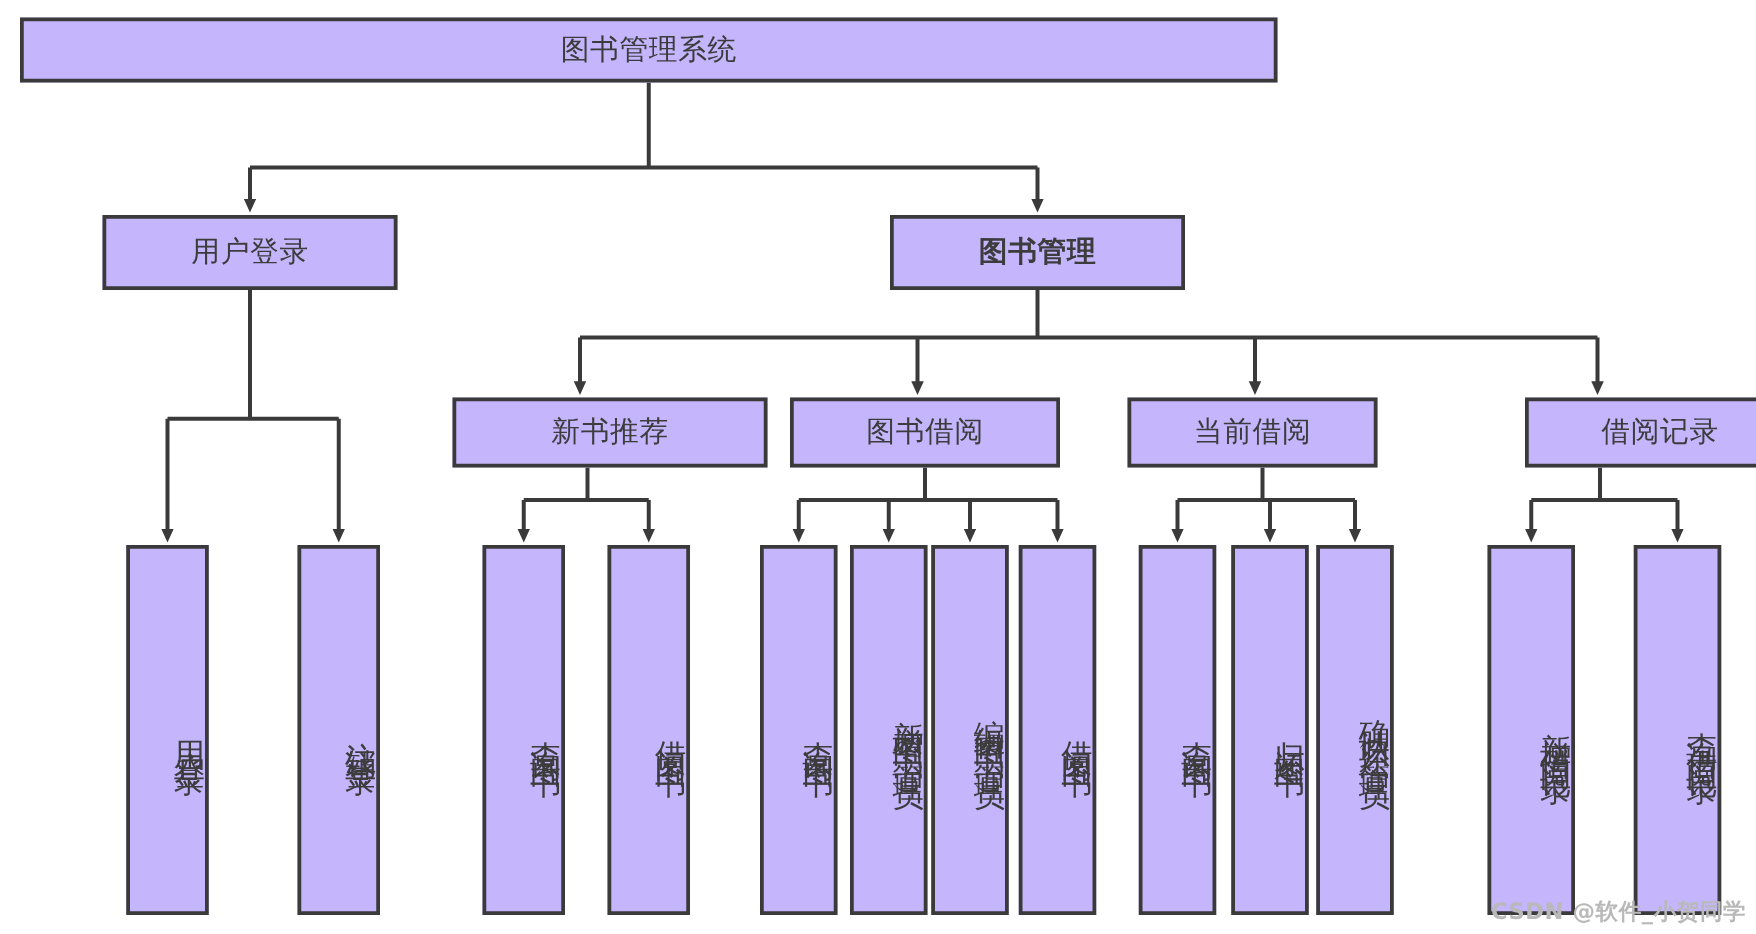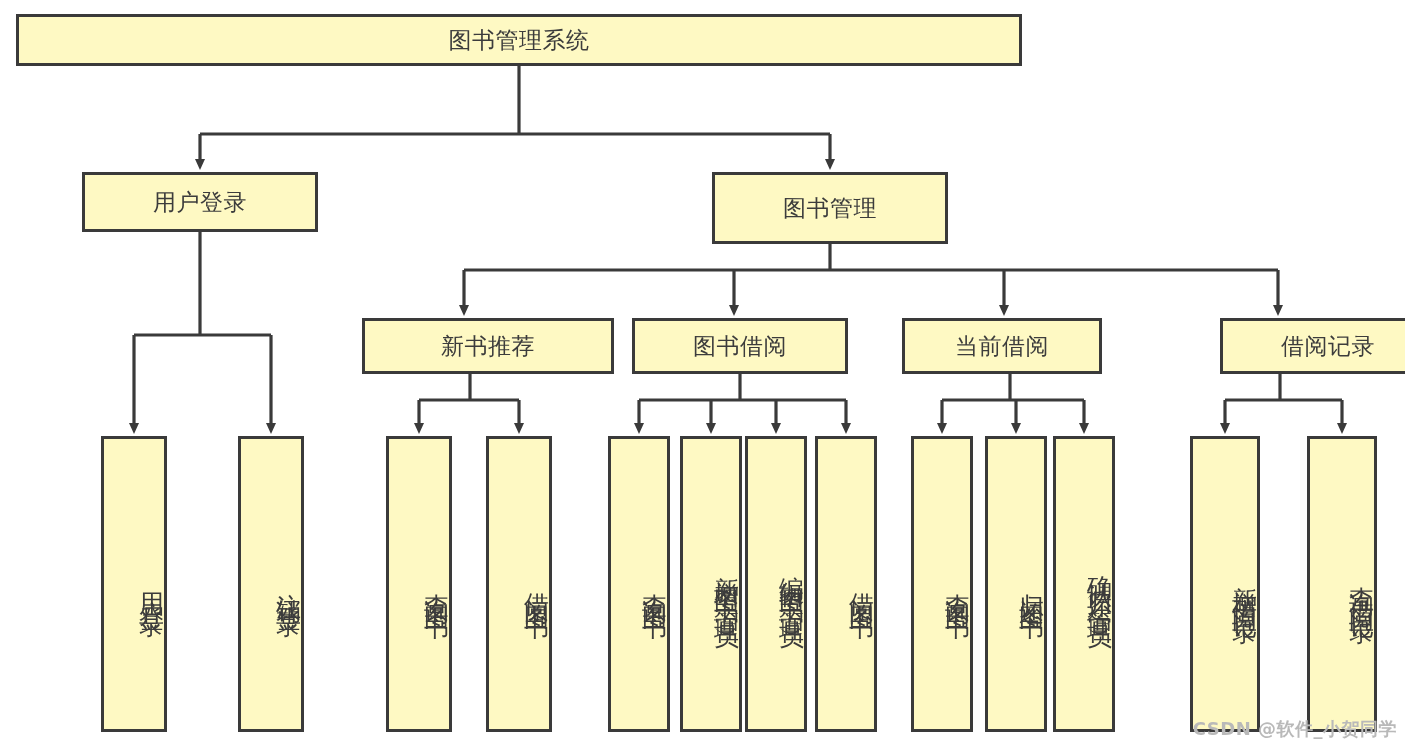--- a/index.html
+++ b/index.html
@@ -22,21 +22,21 @@
     position: absolute;
     left: 0;
     top: 0;
     width: 1405px;
     height: 747px;
     pointer-events: none;
   }
   .node {
     position: absolute;
     box-sizing: border-box;
-    background: #fef9c3;
+    background: #c4b5fd;
     border: 3px solid #3a3a3a;
     display: flex;
     align-items: center;
     justify-content: center;
     color: #3c3c3c;
     line-height: 1.05;
   }
   .node-h {
     font-size: 23px;
     letter-spacing: 0.5px;
@@ -122,21 +122,21 @@
       <path d="M1280,374 L1280,400"></path>
       <path d="M1225,400 L1342,400"></path>
       <path d="M1225,400 L1225,424" marker-end="url(#arrow)"></path>
       <path d="M1342,400 L1342,424" marker-end="url(#arrow)"></path>
     </g>
   </svg>
 
   <div class="node node-h root" style="left: 16px; top: 14px; width: 1006px; height: 52px;">图书管理系统</div>
 
   <div class="node node-h" style="left: 82px; top: 172px; width: 236px; height: 60px;">用户登录</div>
-  <div class="node node-h" style="left: 712px; top: 172px; width: 236px; height: 72px;">图书管理</div>
+  <div class="node node-h" style="left: 712px; top: 172px; width: 236px; height: 60px; font-weight: bold;">图书管理</div>
 
   <div class="node node-h" style="left: 362px; top: 318px; width: 252px; height: 56px;">新书推荐</div>
   <div class="node node-h" style="left: 632px; top: 318px; width: 216px; height: 56px;">图书借阅</div>
   <div class="node node-h" style="left: 902px; top: 318px; width: 200px; height: 56px;">当前借阅</div>
   <div class="node node-h" style="left: 1172px; top: 318px; width: 216px; height: 56px; margin-left: 48px;">借阅记录</div>
 
   <div class="node node-v" style="left: 101px; top: 436px; width: 66px; height: 296px;">
       <span class="vtext">用户登录</span>
     </div>
   <div class="node node-v" style="left: 238px; top: 436px; width: 66px; height: 296px;">

